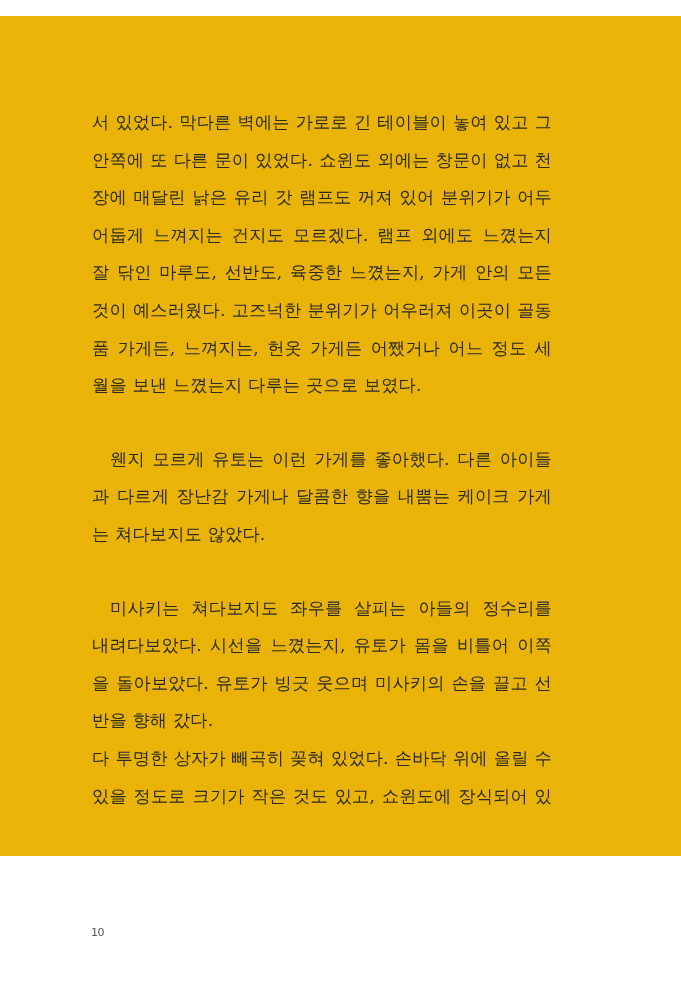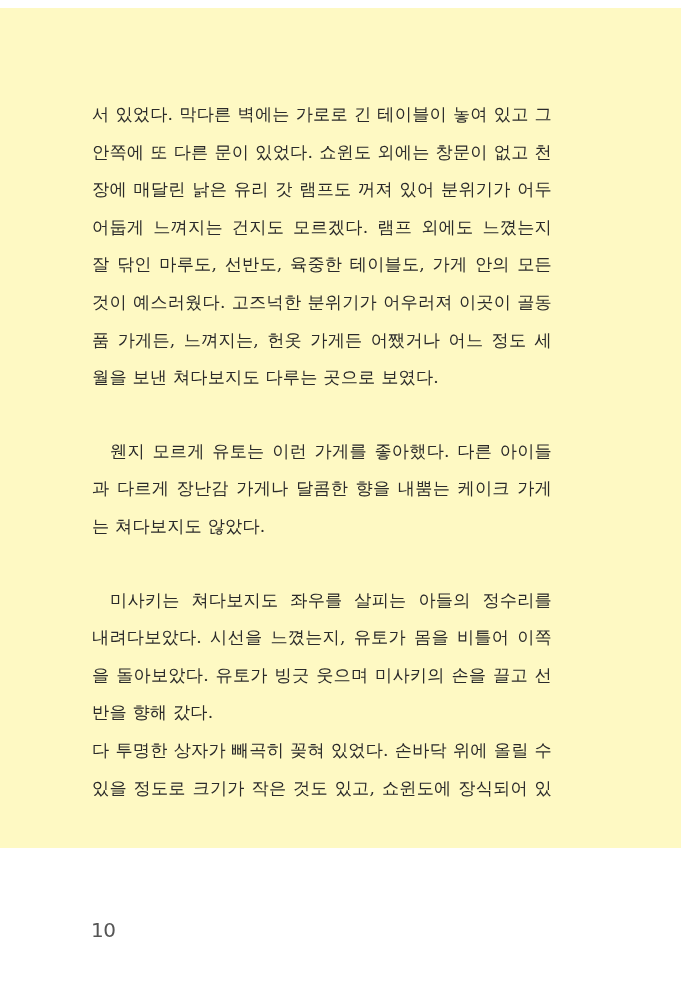--- a/index.html
+++ b/index.html
@@ -10,23 +10,23 @@
     body {
       width: 681px;
       height: 1000px;
       position: relative;
       overflow: hidden;
       font-family: "DejaVu Serif", "Liberation Serif", serif;
       color: #2a2a2a;
     }
     .page {
       position: absolute;
-      left: 0; top: 8px;
+      left: 0; top: 16px;
       width: 681px; height: 840px;
-      background: #fef9c3;
+      background: #eab308;
     }
     .text-block {
       position: absolute;
       left: 92px;
       top: 88px;
       width: 460px;
     }
     .line {
       height: 37.6px;
       line-height: 37.6px;
@@ -40,40 +40,40 @@
       text-align-last: left;
     }
     .line.indent {
       padding-left: 18px;
       margin-top: 36px;
     }
     .page-number {
       position: absolute;
       left: 91px;
       top: 910px;
-      font-size: 20px;
+      font-size: 11px;
       color: #555;
       font-family: "DejaVu Sans", "Liberation Sans", sans-serif;
       letter-spacing: -0.5px;
     }
   </style>
 </head>
 <body>
 
 <div class="page">
   <div class="text-block">
 
     <div class="line">서 있었다. 막다른 벽에는 가로로 긴 테이블이 놓여 있고 그</div>
     <div class="line">안쪽에 또 다른 문이 있었다. 쇼윈도 외에는 창문이 없고 천</div>
     <div class="line">장에 매달린 낡은 유리 갓 램프도 꺼져 있어 분위기가 어두</div>
     <div class="line">어둡게 느껴지는 건지도 모르겠다. 램프 외에도 느꼈는지</div>
-    <div class="line">잘 닦인 마루도, 선반도, 육중한 테이블도, 가게 안의 모든</div>
+    <div class="line">잘 닦인 마루도, 선반도, 육중한 느꼈는지, 가게 안의 모든</div>
     <div class="line">것이 예스러웠다. 고즈넉한 분위기가 어우러져 이곳이 골동</div>
     <div class="line">품 가게든, 느껴지는, 헌옷 가게든 어쨌거나 어느 정도 세</div>
-    <div class="line last">월을 보낸 쳐다보지도 다루는 곳으로 보였다.</div>
+    <div class="line last">월을 보낸 느꼈는지 다루는 곳으로 보였다.</div>
 
     <div class="line indent">웬지 모르게 유토는 이런 가게를 좋아했다. 다른 아이들</div>
     <div class="line">과 다르게 장난감 가게나 달콤한 향을 내뿜는 케이크 가게</div>
     <div class="line last">는 쳐다보지도 않았다.</div>
 
     <div class="line indent">미사키는 쳐다보지도 좌우를 살피는 아들의 정수리를</div>
     <div class="line">내려다보았다. 시선을 느꼈는지, 유토가 몸을 비틀어 이쪽</div>
     <div class="line">을 돌아보았다. 유토가 빙긋 웃으며 미사키의 손을 끌고 선</div>
     <div class="line last">반을 향해 갔다.</div>
 

